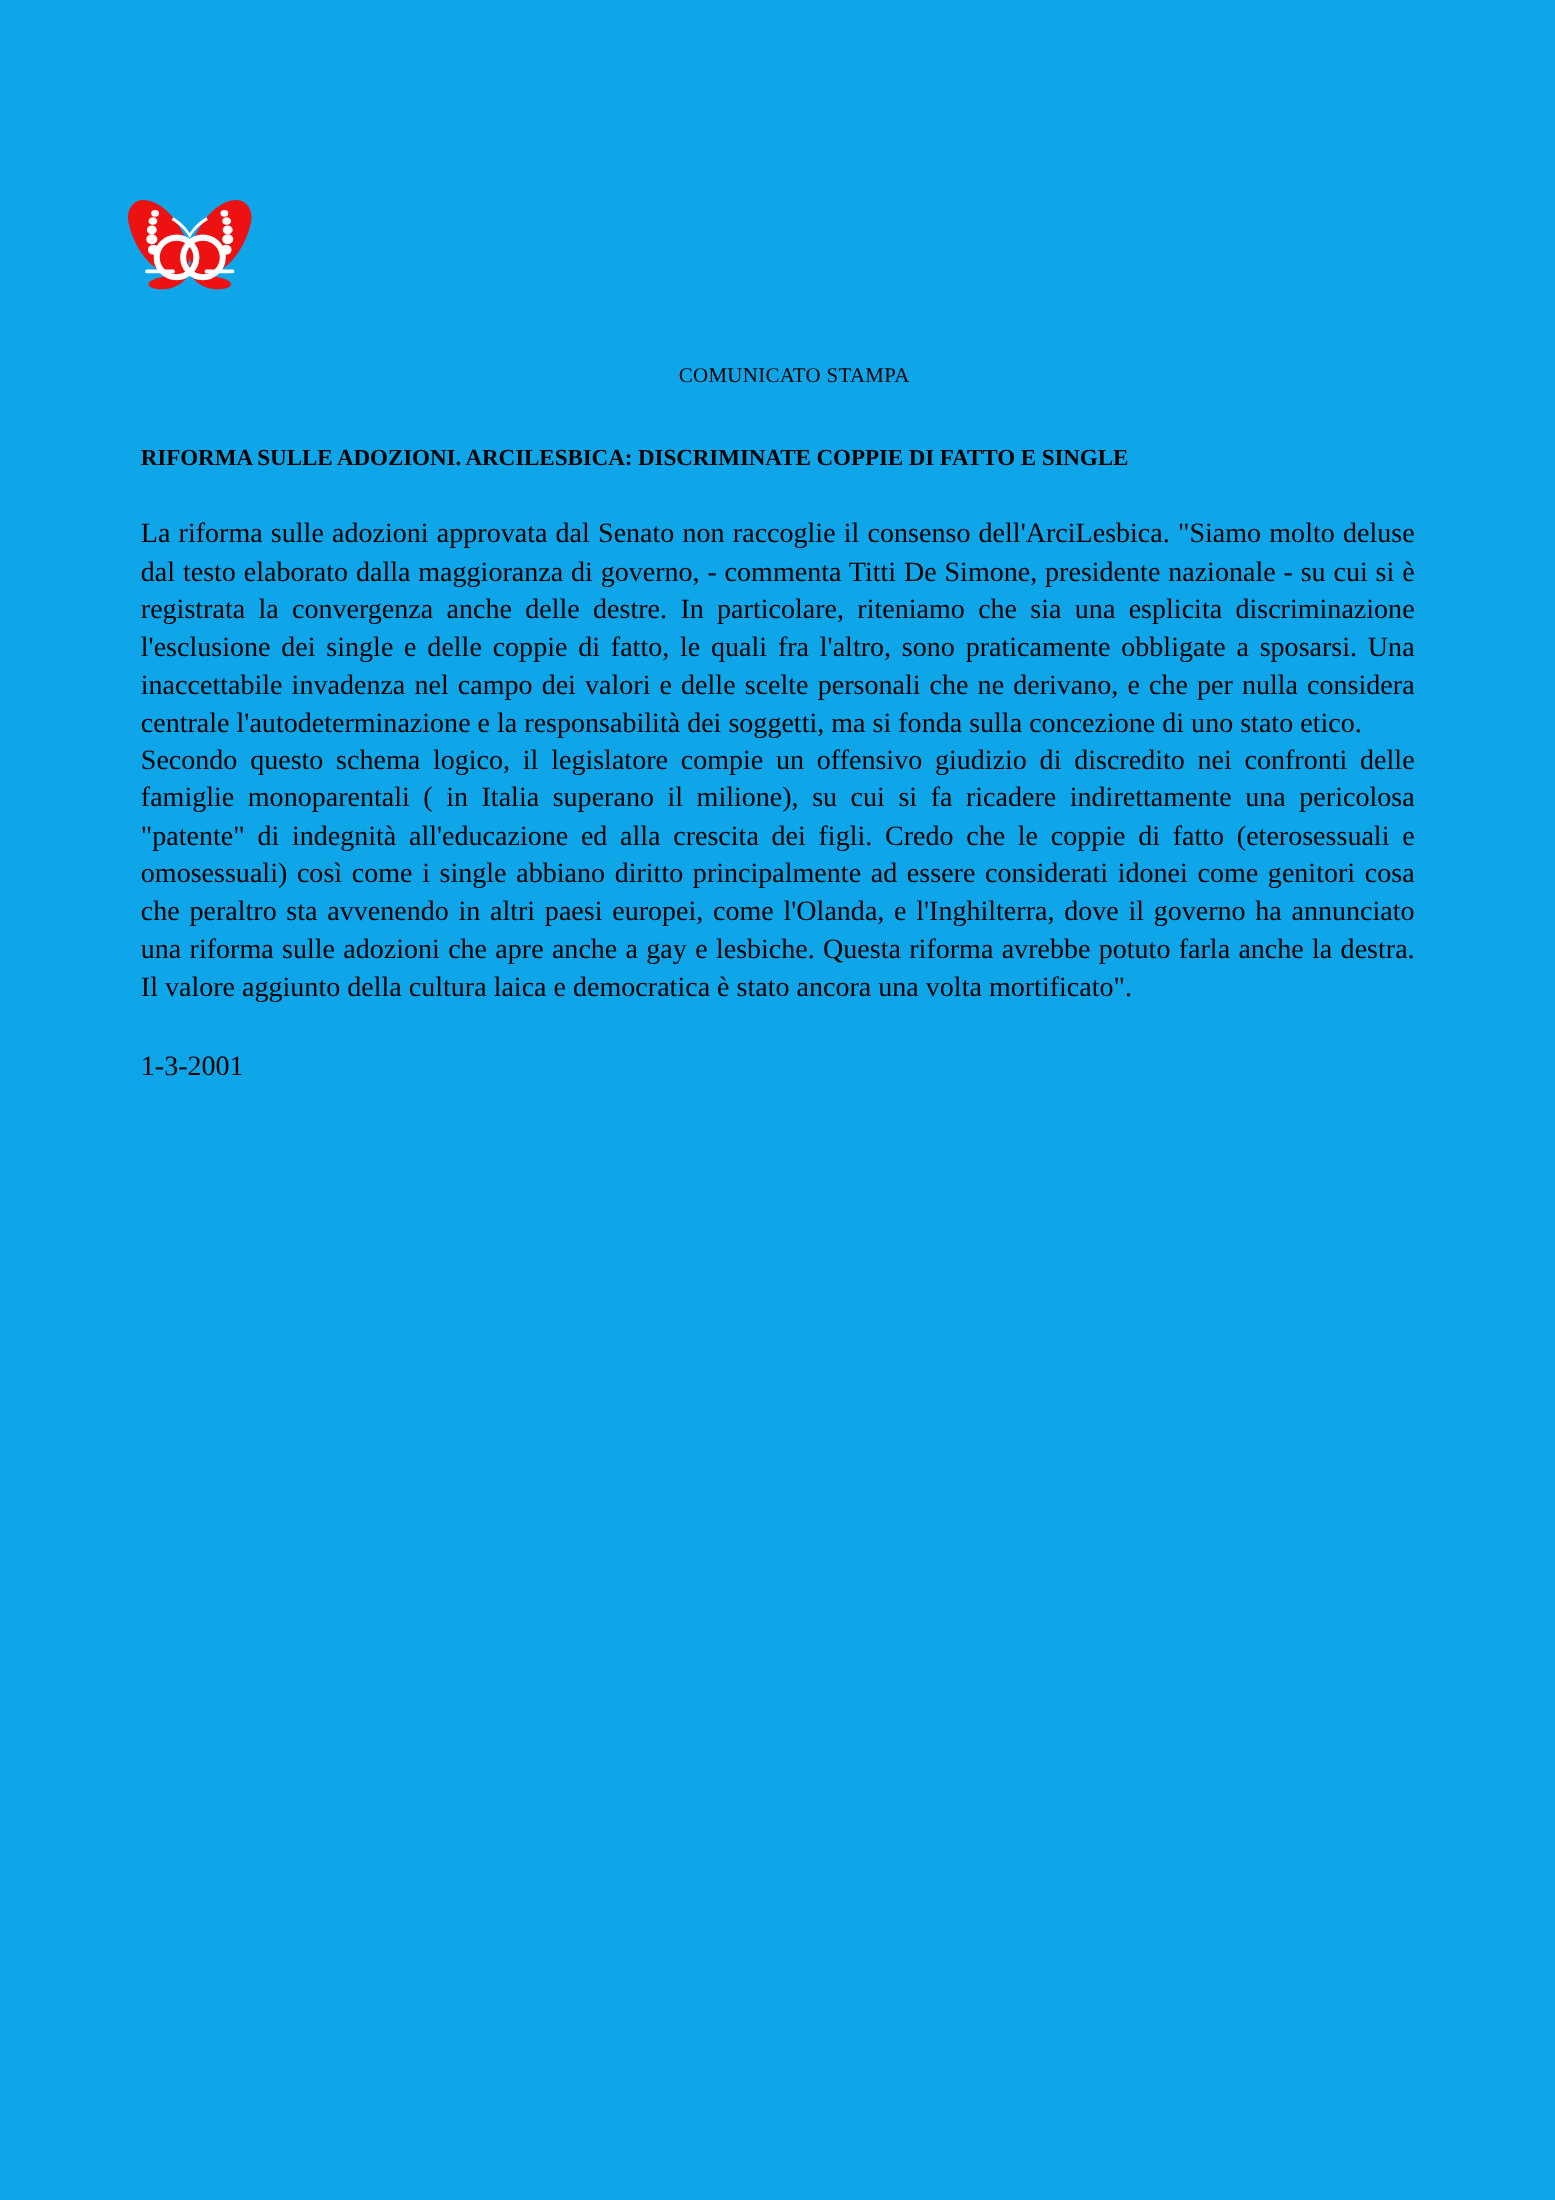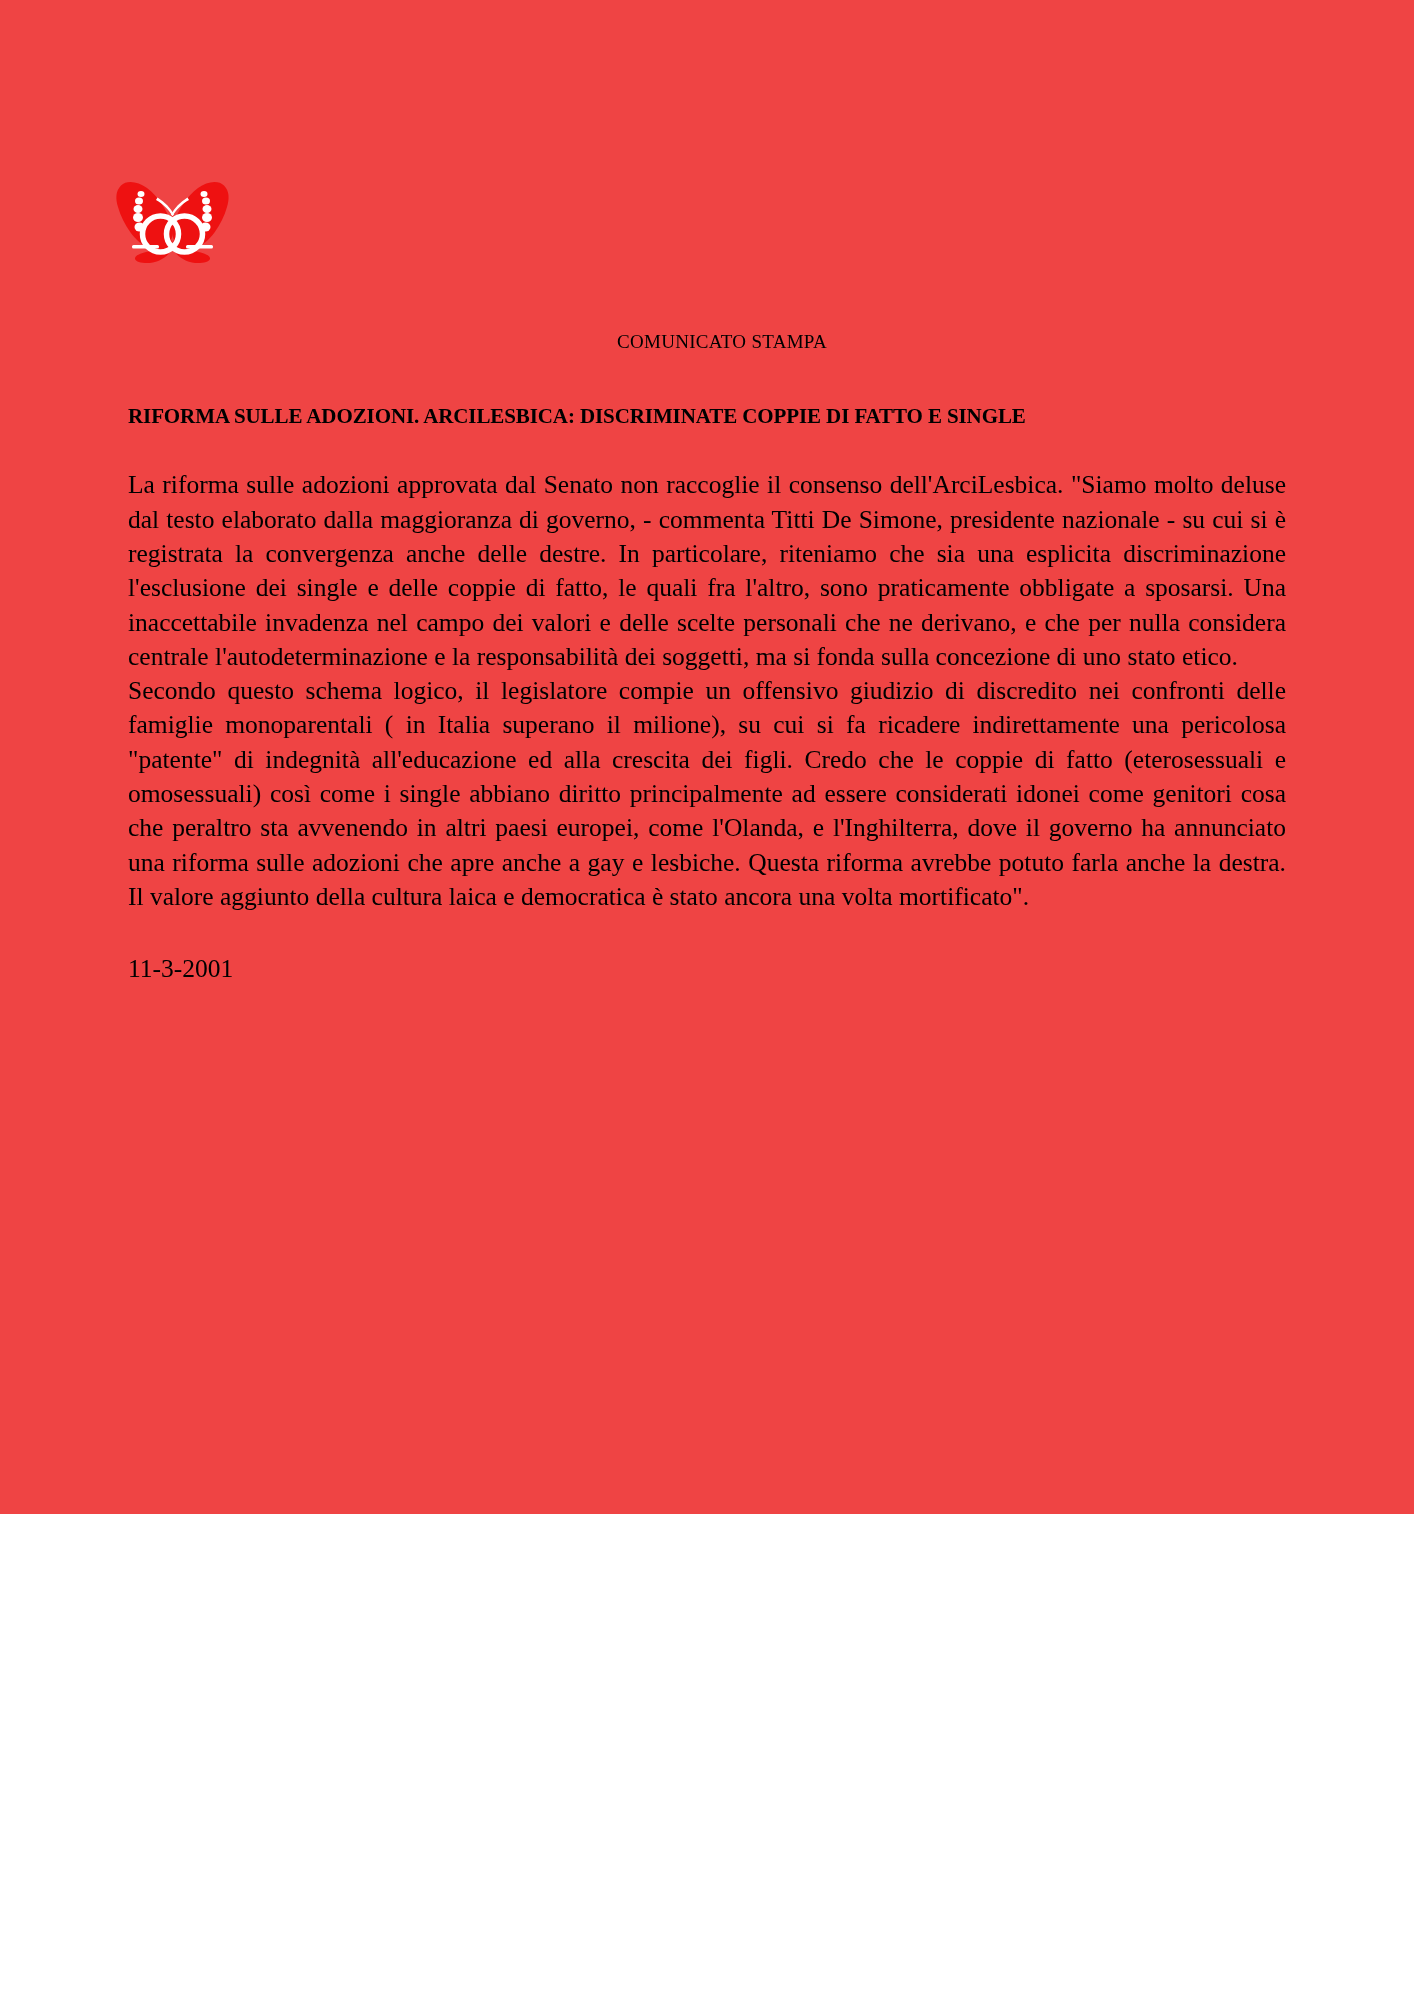--- a/index.html
+++ b/index.html
@@ -13,22 +13,22 @@
     height: 2000px;
     font-family: "Liberation Serif", "DejaVu Serif", serif;
     color: #000000;
     position: relative;
     overflow: hidden;
   }
 
   .page {
     position: relative;
     width: 1414px;
-    height: 1514px;
-    background: #ef4444;
+    height: 2000px;
+    background: #0ea5e9;
   }
 
   
   .logo-block {
     position: absolute;
     left: 110px;
     top: 170px;
     width: 125px;
     height: 95px;
   }
@@ -157,16 +157,16 @@
   <div class="content">
 
     <div class="doc-kicker">COMUNICATO STAMPA</div>
 
     <h1 class="doc-title">RIFORMA SULLE ADOZIONI. ARCILESBICA: DISCRIMINATE COPPIE DI FATTO E SINGLE</h1>
 
     <p class="body-para">La riforma sulle adozioni approvata dal Senato non raccoglie il consenso dell'ArciLesbica. "Siamo molto deluse dal testo elaborato dalla maggioranza di governo, - commenta Titti De Simone, presidente nazionale - su cui si è registrata la convergenza anche delle destre. In particolare, riteniamo che sia una esplicita discriminazione l'esclusione dei single e delle coppie di fatto, le quali fra l'altro, sono praticamente obbligate a sposarsi. Una inaccettabile invadenza nel campo dei valori e delle scelte personali che ne derivano, e che per nulla considera centrale l'autodeterminazione e la responsabilità dei soggetti, ma si fonda sulla concezione di uno stato etico.</p>
 
     <p class="body-para">Secondo questo schema logico, il legislatore compie un offensivo giudizio di discredito nei confronti delle famiglie monoparentali ( in Italia superano il milione), su cui si fa ricadere indirettamente una pericolosa "patente" di indegnità all'educazione ed alla crescita dei figli. Credo che le coppie di fatto (eterosessuali e omosessuali) così come i single abbiano diritto principalmente ad essere considerati idonei come genitori cosa che peraltro sta avvenendo in altri paesi europei, come l'Olanda, e l'Inghilterra, dove il governo ha annunciato una riforma sulle adozioni che apre anche a gay e lesbiche. Questa riforma avrebbe potuto farla anche la destra. Il valore aggiunto della cultura laica e democratica è stato ancora una volta mortificato".</p>
 
-    <p class="doc-date">11-3-2001</p>
+    <p class="doc-date">1-3-2001</p>
 
   </div>
 </div>
 
 </body></html>

